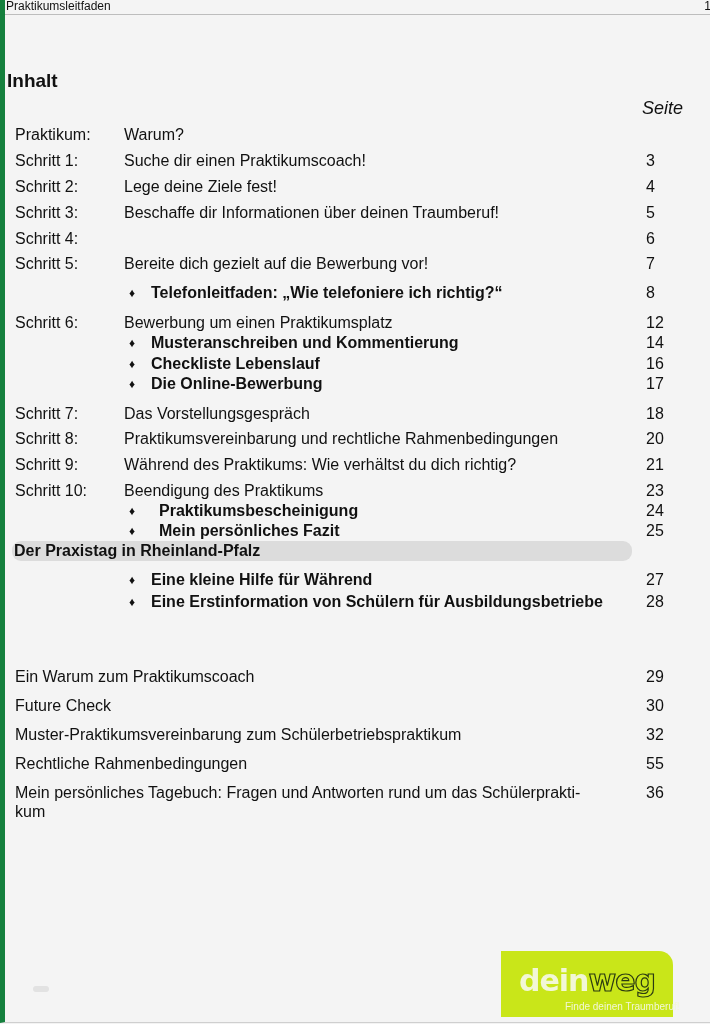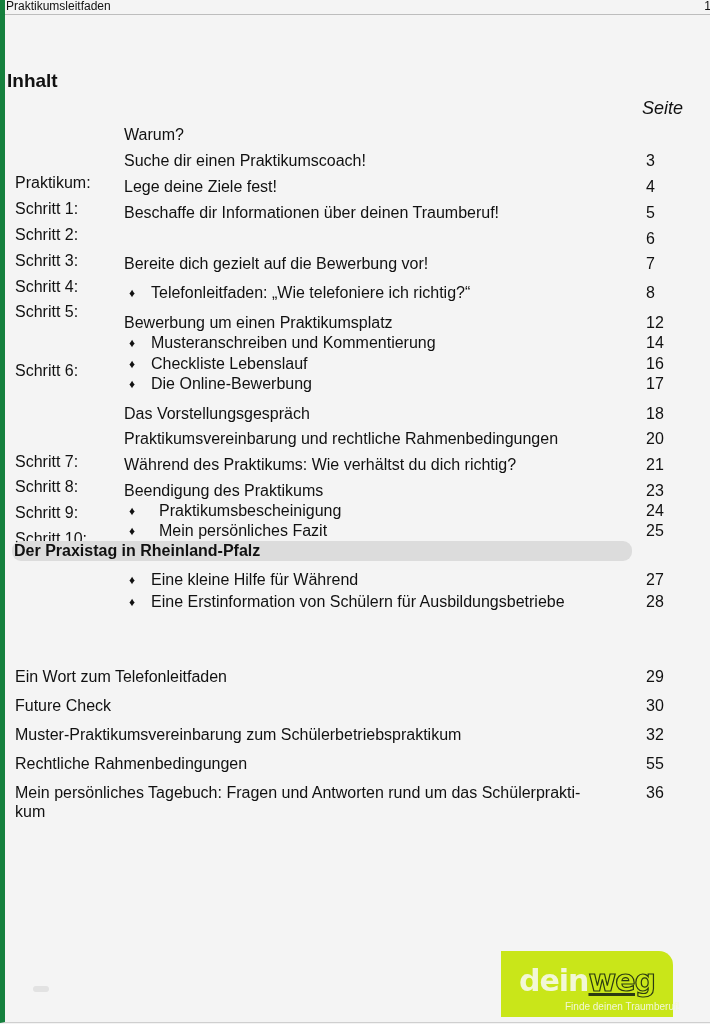--- a/index.html
+++ b/index.html
@@ -27,24 +27,24 @@
       font-size: 19px; font-weight: bold;
     }
     .seite {
       position: absolute; right: 30px; top: 98px;
       font-size: 18px; font-style: italic;
     }
     .toc-row {
       position: absolute; left: 0; right: 0;
       font-size: 16px; height: 20px; line-height: 20px;
     }
-    .toc-row .label { position: absolute; left: 10px; margin-top: 48px; }
+    .toc-row .label { position: absolute; left: 10px; }
     .toc-row .text { position: absolute; left: 119px; white-space: nowrap; }
     .toc-row .page-no { position: absolute; left: 641px; }
-    .toc-row .sub { position: absolute; left: 124px; white-space: nowrap; }
+    .toc-row .sub { position: absolute; left: 124px; white-space: nowrap; font-weight: bold; }
     .toc-row .sub .bullet { display: inline-block; width: 22px; font-size: 12px; vertical-align: 1px; }
     .toc-row .plain { position: absolute; left: 10px; white-space: nowrap; }
     .section-bar {
       position: absolute; left: 7px; width: 620px; top: 541px; height: 20px;
       background: #dcdcdc;
       font-size: 16px; font-weight: bold; line-height: 20px; border-radius: 9px;
     }
     .section-bar span { padding-left: 2px; }
     .logo {
       position: absolute; left: 496px; top: 951px; width: 172px; height: 66px;
@@ -52,21 +52,20 @@
       border-top-right-radius: 14px;
     }
     .logo .word {
       position: absolute; left: 18px; top: 14px;
       font-family: "DejaVu Sans", sans-serif; font-weight: bold; font-size: 30px;
       letter-spacing: -1px; line-height: 32px;
     }
     .logo .dein { color: #f2f7d6; }
     .logo .weg {
       color: #c9e619;
-      text-decoration: underline;
       -webkit-text-stroke: 1.2px #2b3a12;
     }
     .logo .tagline {
       position: absolute; left: 64px; top: 50px;
       font-size: 10px; color: #f2f7d6; white-space: nowrap;
     }
     .corner-mark {
       position: absolute; left: 28px; top: 986px; width: 16px; height: 6px;
       background: #e2e2e2; border-radius: 3px;
     }
@@ -187,21 +186,21 @@
     <span class="page-no">27</span>
   </div>
   <div class="toc-row" style="top:592px">
     <span class="sub">
       <span class="bullet">♦</span><span>Eine Erstinformation von Schülern für Ausbildungsbetriebe</span>
     </span>
     <span class="page-no">28</span>
   </div>
 
   <div class="toc-row" style="top:667px">
-    <span class="plain">Ein Wort zum Telefonleitfaden</span>
+    <span class="plain">Ein Warum zum Praktikumscoach</span>
     <span class="page-no">29</span>
   </div>
   <div class="toc-row" style="top:696px">
     <span class="plain">Future Check</span>
     <span class="page-no">30</span>
   </div>
   <div class="toc-row" style="top:725px">
     <span class="plain">Muster-Praktikumsvereinbarung zum Schülerbetriebspraktikum</span>
     <span class="page-no">32</span>
   </div>

